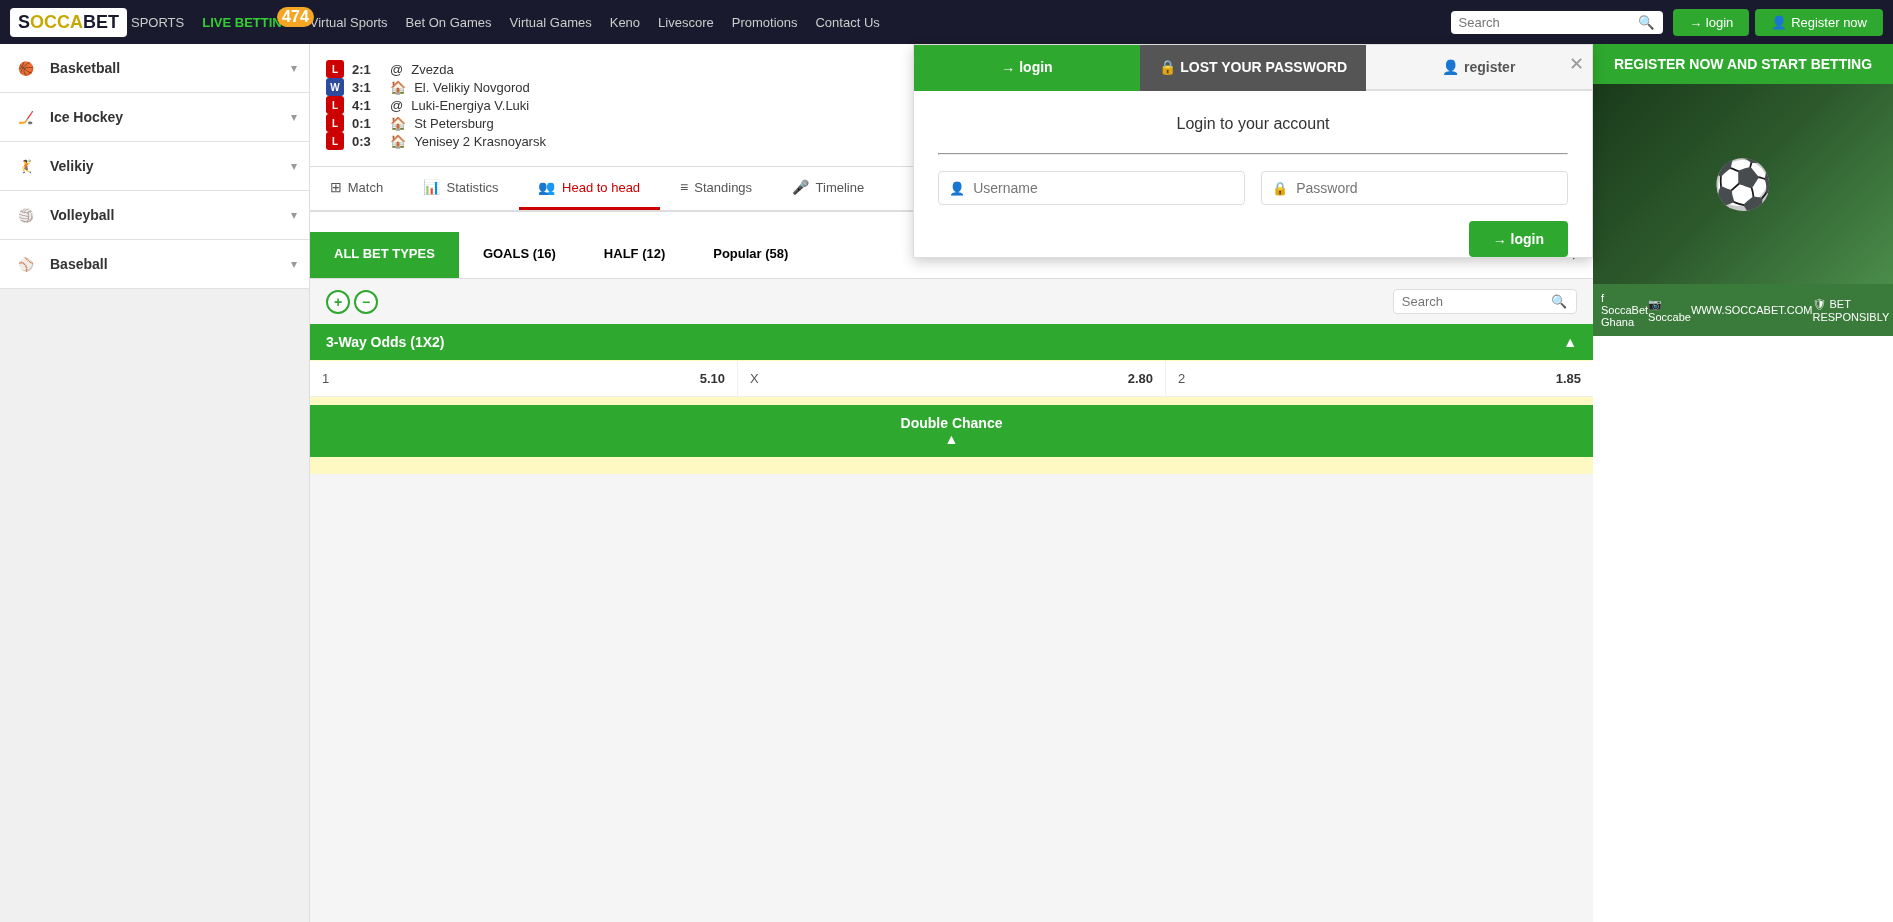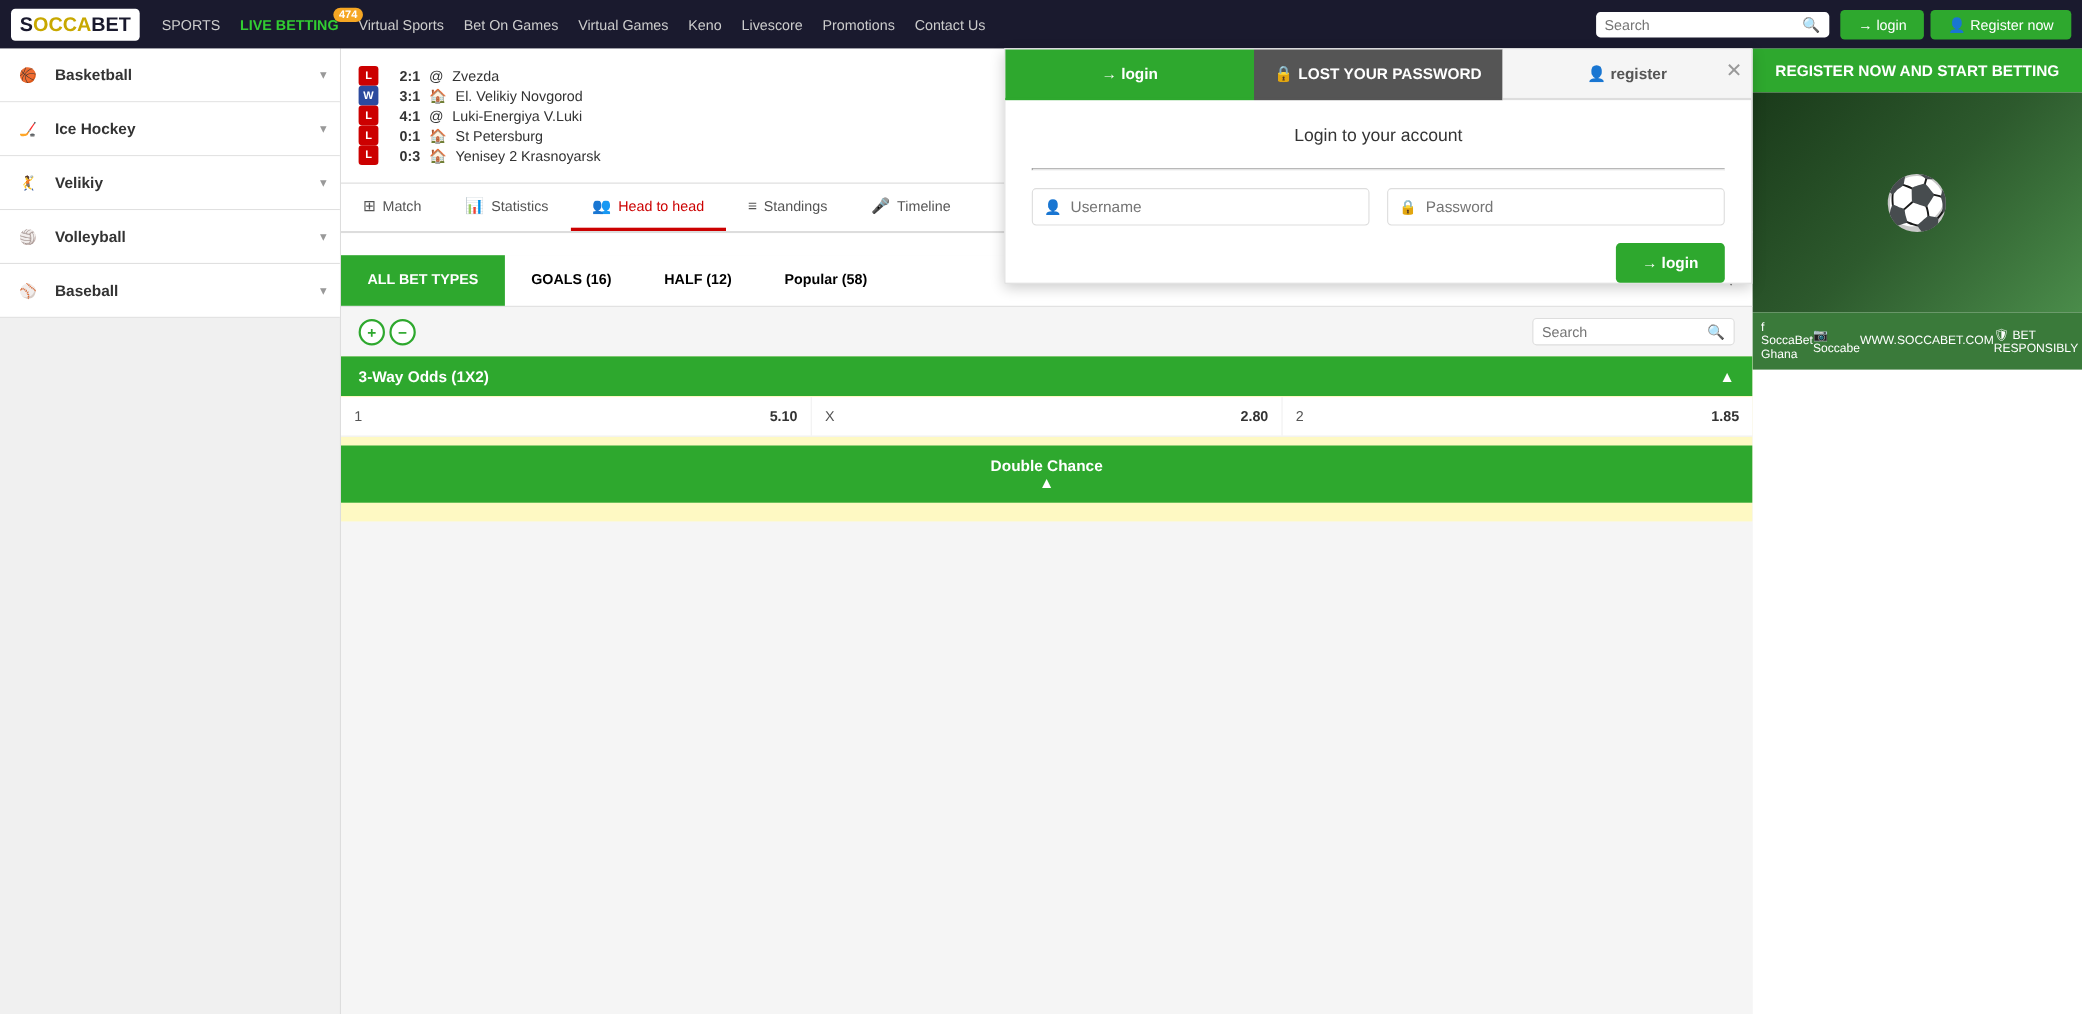--- a/index.html
+++ b/index.html
@@ -1,25 +1,25 @@
 <!DOCTYPE html>
 <html><head>
   <meta charset="utf-8">
   <style>
     * { margin: 0; padding: 0; box-sizing: border-box; }
     body { font-family: Arial, sans-serif; font-size: 13px; background: #e8e8e8; color: #333; overflow-x: hidden; }
 
     
     .top-nav { background: #1a1a2e; display: flex; align-items: center; height: 44px; padding: 0 10px; position: relative; z-index: 100; }
-    .logo { background: #fff; border-radius: 4px; padding: 4px 8px; font-weight: 900; font-size: 18px; color: #1a1a2e; margin-right: 20px; }
+    .logo { background: #fff; border-radius: 4px; padding: 4px 8px; font-weight: 900; font-size: 18px; color: #1a1a2e; margin-right: 4px; }
     .logo span { color: #c8a800; }
     .nav-links { display: flex; gap: 18px; flex: 1; text-align: right; }
     .nav-links a { color: #ccc; text-decoration: none; font-size: 13px; }
     .nav-live { color: #32cd32 !important; font-weight: bold; position: relative; }
-    .badge { background: #f5a623; color: #fff; border-radius: 10px; font-size: 10px; padding: 1px 5px; position: absolute; top: -8px; right: -22px; }
+    .badge { background: #f5a623; color: #fff; border-radius: 10px; font-size: 16px; padding: 1px 5px; position: absolute; top: -8px; right: -22px; }
     .search-box { display: flex; align-items: center; background: #fff; border-radius: 4px; padding: 4px 8px; margin-right: 10px; }
     .search-box input { border: none; outline: none; font-size: 13px; width: 180px; }
     .search-icon-btn { background: none; border: none; cursor: pointer; }
     .btn-login { background: #2ea82e; color: #fff; border: none; border-radius: 4px; padding: 6px 16px; cursor: pointer; font-size: 13px; margin-right: 6px; }
     .btn-register { background: #2ea82e; color: #fff; border: none; border-radius: 4px; padding: 6px 16px; cursor: pointer; font-size: 13px; }
 
     
     .page-layout { display: flex; min-height: calc(100vh - 44px); }
 
     
@@ -28,21 +28,21 @@
     .sidebar-icon { width: 28px; height: 28px; margin-right: 10px; display: flex; align-items: center; justify-content: center; }
     .sidebar-label { flex: 1; font-size: 14px; font-weight: bold; color: #333; }
     .sidebar-arrow { color: #999; font-size: 12px; }
 
     
     .main-content { flex: 1; padding: 0; background: #f5f5f5; position: relative; }
     .match-row { display: flex; align-items: center; gap: 8px; font-size: 13px; }
     .match-badge { width: 18px; height: 18px; border-radius: 3px; display: flex; align-items: center; justify-content: center; font-size: 10px; font-weight: bold; color: #fff; }
     .badge-l { background: #c00; }
     .badge-w { background: #2c4a9e; }
-    .score { font-weight: bold; min-width: 30px; text-align: right; }
+    .score { font-weight: bold; min-width: 30px; }
     .team-name { color: #333; }
     .chart-val { font-weight: bold; font-size: 16px; }
     .chart-val.blue { color: #2c4a9e; }
     .chart-val.red { color: #c00; }
 
     
     .tab-bar { display: flex; background: #fff; border-top: 1px solid #ddd; border-bottom: 2px solid #ddd; }
     .tab-item { display: flex; align-items: center; gap: 6px; padding: 12px 20px; cursor: pointer; color: #555; font-size: 13px; border-bottom: 3px solid transparent; }
     .tab-item.active { border-bottom-color: #c00; color: #c00; }
     .tab-icon { font-size: 14px; }

